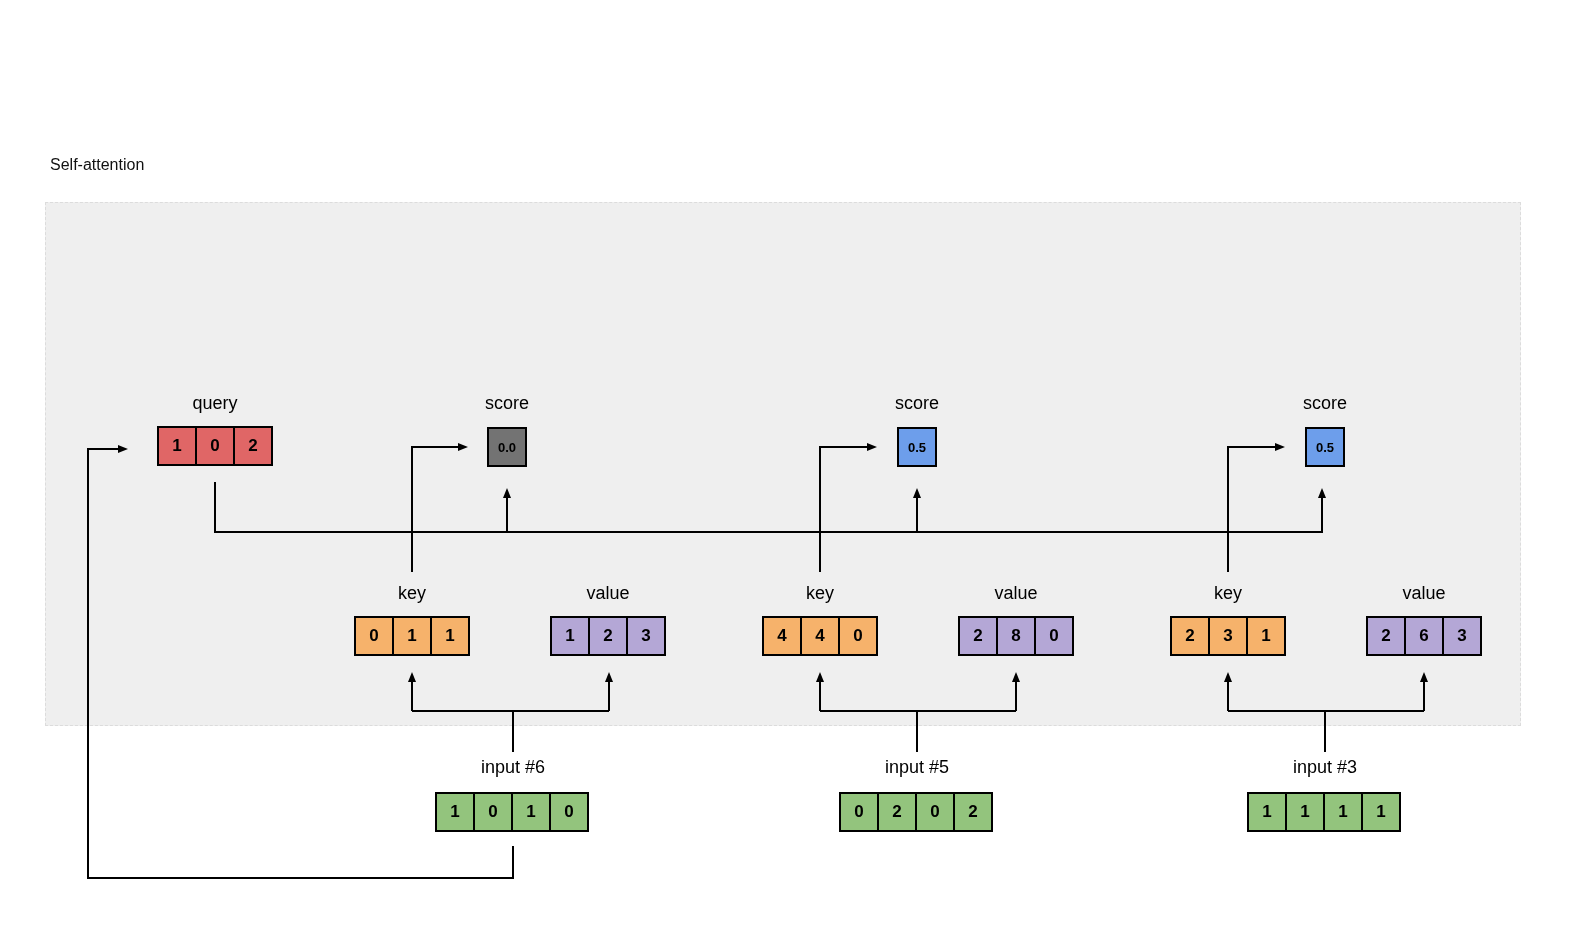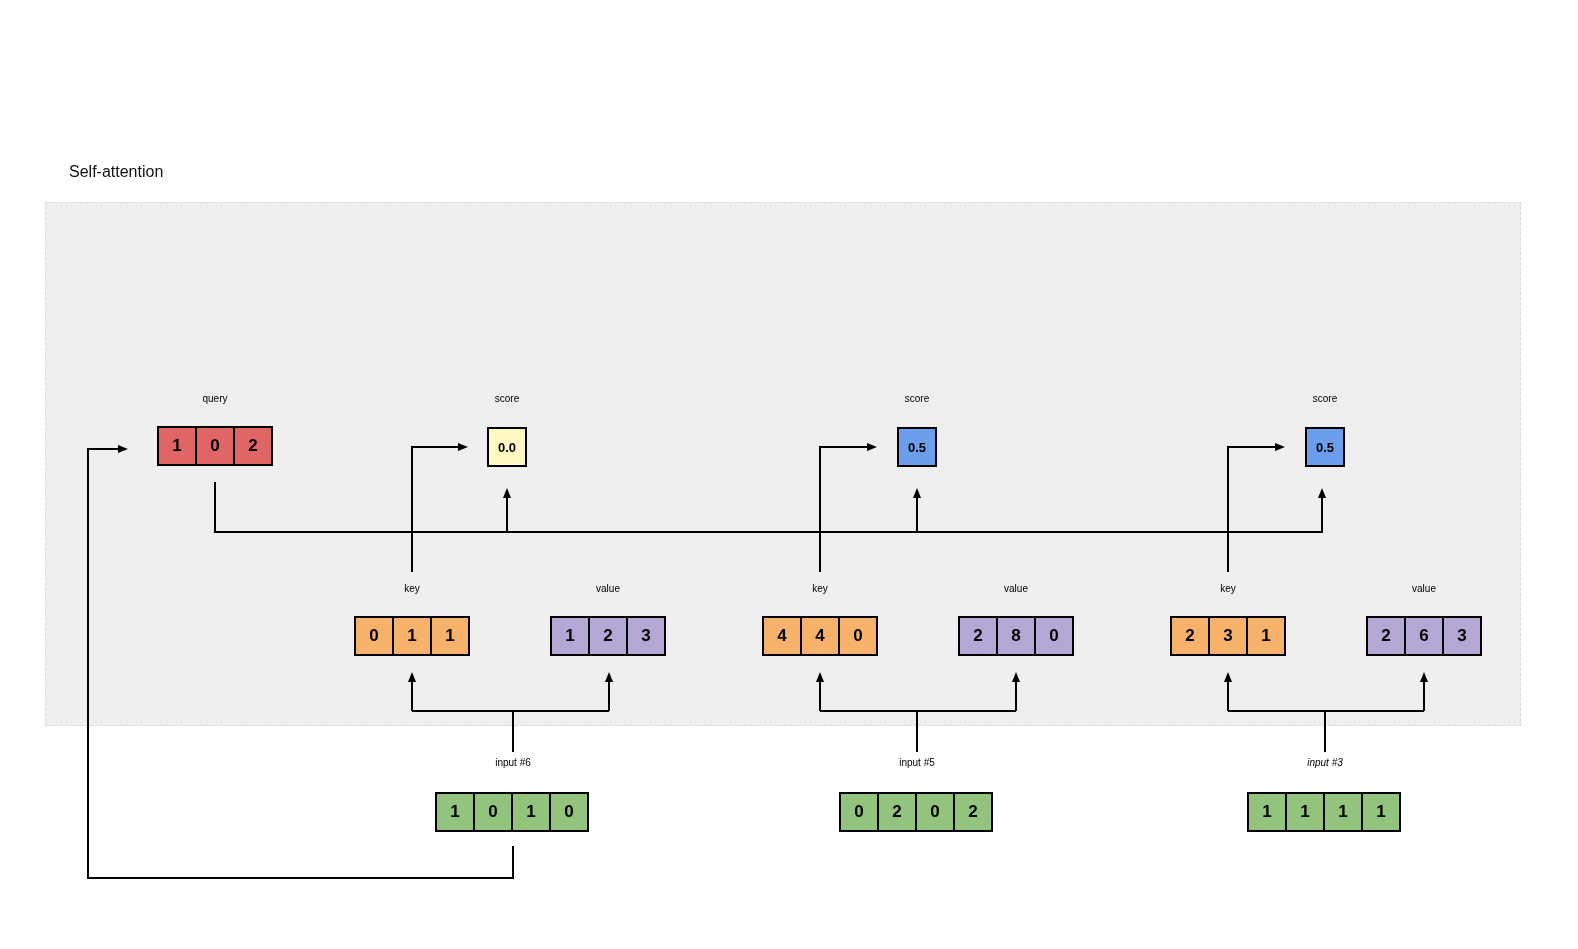--- a/index.html
+++ b/index.html
@@ -8,21 +8,21 @@
     font-family:"Liberation Sans", sans-serif;color:#000;overflow:hidden;
   }
   .title{
     position:absolute;font-size:16px;color:#111;
   }
   .panel{
     position:absolute;left:45px;top:202px;width:1476px;height:524px;
     background:#efefef;border:1px dashed #dcdcdc;box-sizing:border-box;
   }
   .lbl{
-    position:absolute;transform:translateX(-50%);font-size:10px;color:#000;
+    position:absolute;transform:translateX(-50%);font-size:18px;color:#000;
     white-space:nowrap;
   }
   .vec{
     position:absolute;display:flex;
   }
   .cell{
     width:36px;height:36px;border:2px solid #000;
     display:flex;align-items:center;justify-content:center;
     font-size:17px;font-weight:bold;color:#000;
   }
@@ -31,21 +31,21 @@
     width:36px;height:36px;border:2px solid #000;
     display:flex;align-items:center;justify-content:center;
     font-size:13px;font-weight:bold;color:#000;
   }
   svg.wires{position:absolute;left:0;top:0;width:1578px;height:949px;pointer-events:none;}
   svg.wires path{stroke:#000;stroke-width:2;fill:none;}
 </style>
 </head>
 <body>
 
-<div class="title" style="left:69px;top:156px;margin-top:7px;">Self-attention</div>
+<div class="title" style="left:50px;top:156px;">Self-attention</div>
 
 <div class="panel"></div>
 
 <svg class="wires">
   <defs>
     <marker id="arrow" markerWidth="6" markerHeight="6" refX="0.5" refY="2" orient="auto" markerUnits="strokeWidth">
       <path d="M0,0 L5,2 L0,4 z" style="fill:#000;stroke:none;"></path>
     </marker>
   </defs>
 
@@ -77,21 +77,21 @@
 
 <div class="lbl" style="left:215px;top:393px;">query</div>
 <div class="vec" style="left:157px;top:426px;">
   <div class="cell" style="background-color: rgb(224, 102, 102);">1</div>
   <div class="cell" style="background-color: rgb(224, 102, 102);">0</div>
   <div class="cell" style="background-color: rgb(224, 102, 102);">2</div>
 </div>
 
 <div class="lbl" style="left:507px;top:393px;">score</div>
 <div class="vec" style="left:487px;top:427px;">
-  <div class="score-cell" style="background-color: #fef9c3;">0.0</div>
+  <div class="score-cell" style="background-color: #737373;">0.0</div>
 </div>
 
 <div class="lbl" style="left:412px;top:583px;">key</div>
 <div class="vec" style="left:354px;top:616px;">
   <div class="cell" style="background-color: rgb(246, 178, 107);">0</div>
   <div class="cell" style="background-color: rgb(246, 178, 107);">1</div>
   <div class="cell" style="background-color: rgb(246, 178, 107);">1</div>
 </div>
 
 <div class="lbl" style="left:608px;top:583px;">value</div>
@@ -148,19 +148,19 @@
   <div class="cell" style="background-color: rgb(246, 178, 107);">1</div>
 </div>
 
 <div class="lbl" style="left:1424px;top:583px;">value</div>
 <div class="vec" style="left:1366px;top:616px;">
   <div class="cell" style="background-color: rgb(180, 167, 214);">2</div>
   <div class="cell" style="background-color: rgb(180, 167, 214);">6</div>
   <div class="cell" style="background-color: rgb(180, 167, 214);">3</div>
 </div>
 
-<div class="lbl" style="left:1325px;top:757px;font-style:italic;">input #3</div>
+<div class="lbl" style="left:1325px;top:757px;">input #3</div>
 <div class="vec" style="left:1247px;top:792px;">
   <div class="cell" style="background-color: rgb(147, 196, 125);">1</div>
   <div class="cell" style="background-color: rgb(147, 196, 125);">1</div>
   <div class="cell" style="background-color: rgb(147, 196, 125);">1</div>
   <div class="cell" style="background-color: rgb(147, 196, 125);">1</div>
 </div>
 
 </body></html>

